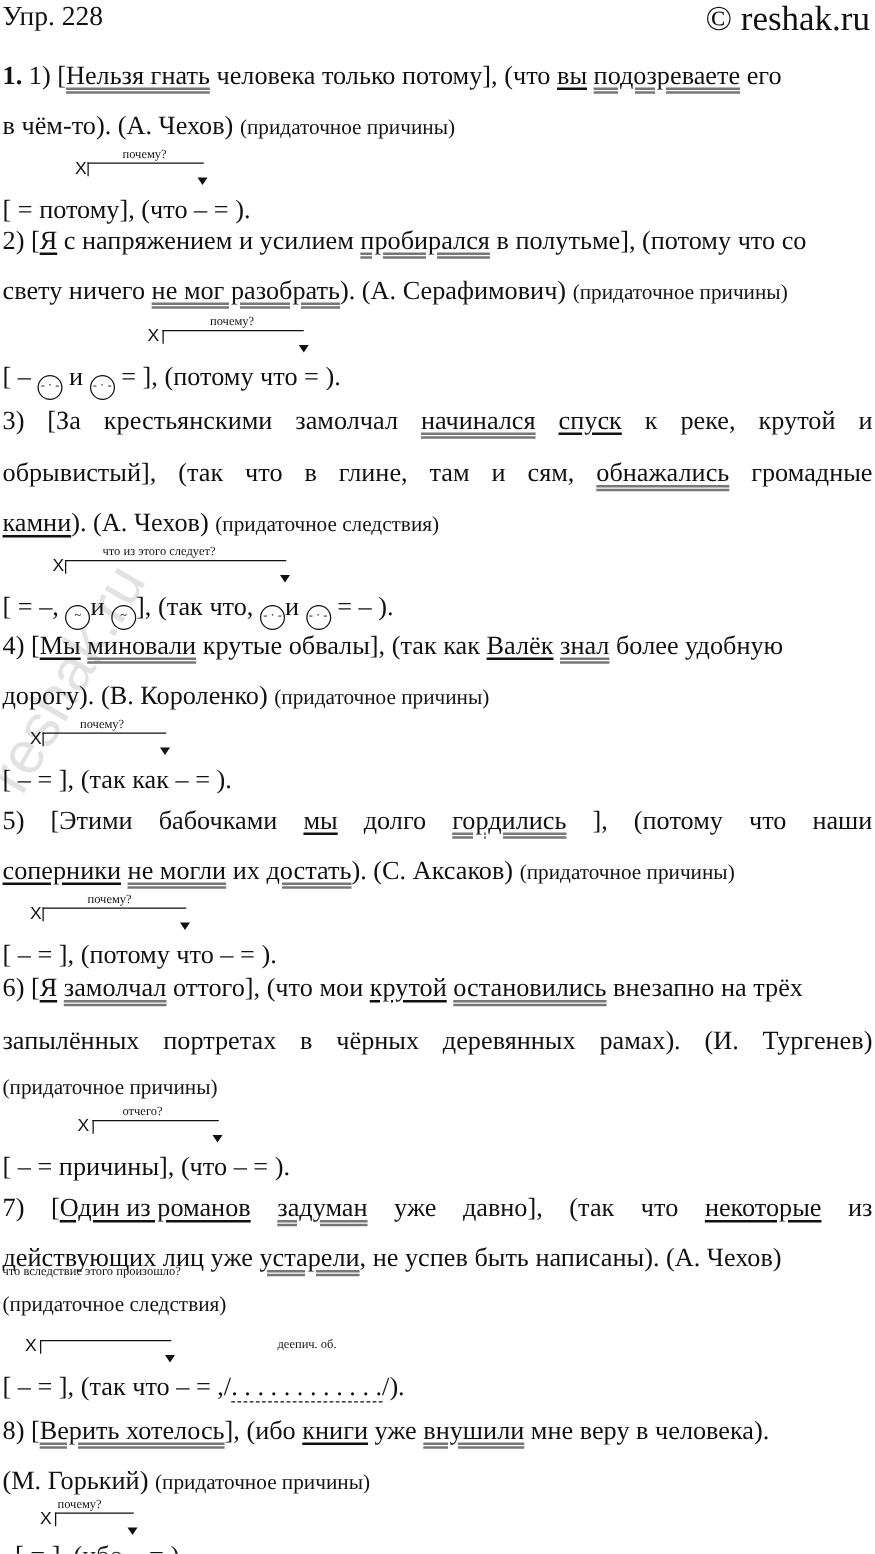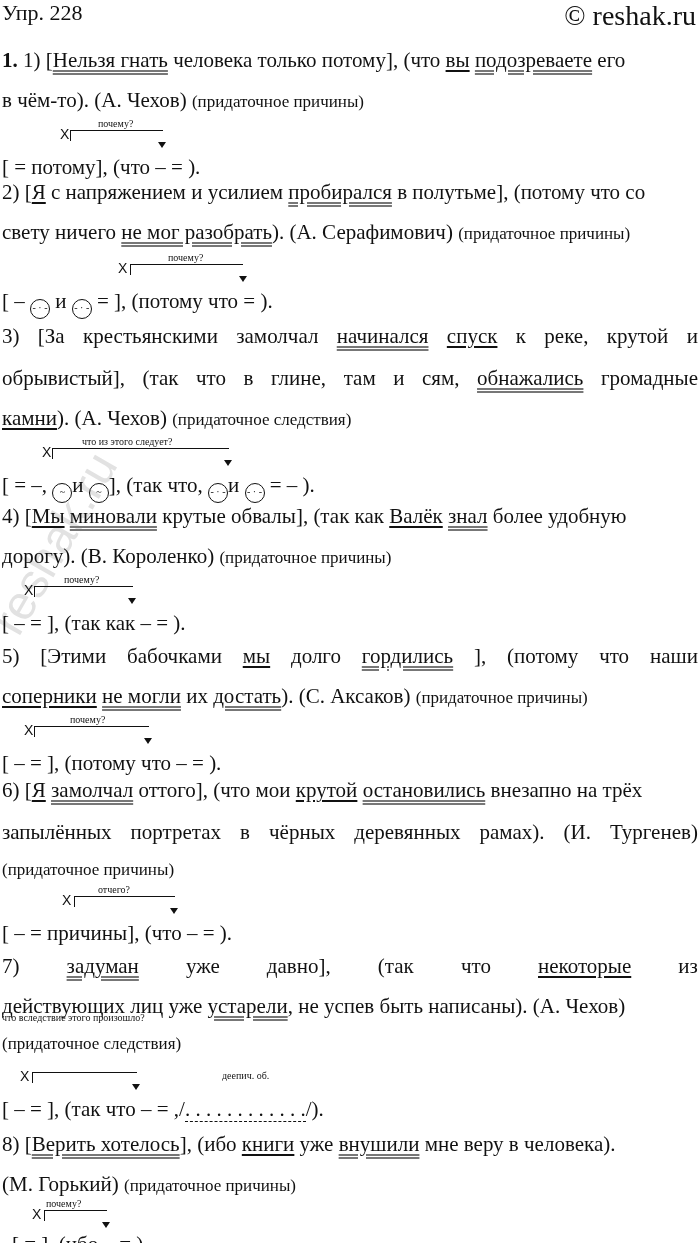--- a/index.html
+++ b/index.html
@@ -142,20 +142,21 @@
 </div>
 <div class="abs line it" style="top:860px">(придаточное причины)</div>
 <div class="abs small" style="left:98px;top:884px">отчего?</div>
 <div class="x" style="left:62px;top:892px">X</div>
 <div class="arc" style="left:74px;top:896px;width:100px;border-right:none"></div>
 <div class="arr" style="left:170px;top:908px"></div>
 <div class="abs line scheme" style="top:904px">[ – = причины], (что – = ).</div>
 
 <div class="abs line just" style="top:954px">
   <span>7)</span>
+    <span>[<span class="u1">Один из романов</span></span>
     <span class="u2">задуман</span>
     <span>уже</span>
     <span>давно],</span>
     <span>(так</span>
     <span>что</span>
     <span class="u1">некоторые</span>
     <span>из</span>
 </div>
 <div class="abs line" style="top:994px">
   действующих лиц уже <span class="u2">устарели</span>, не успев быть написаны). (А. Чехов)

